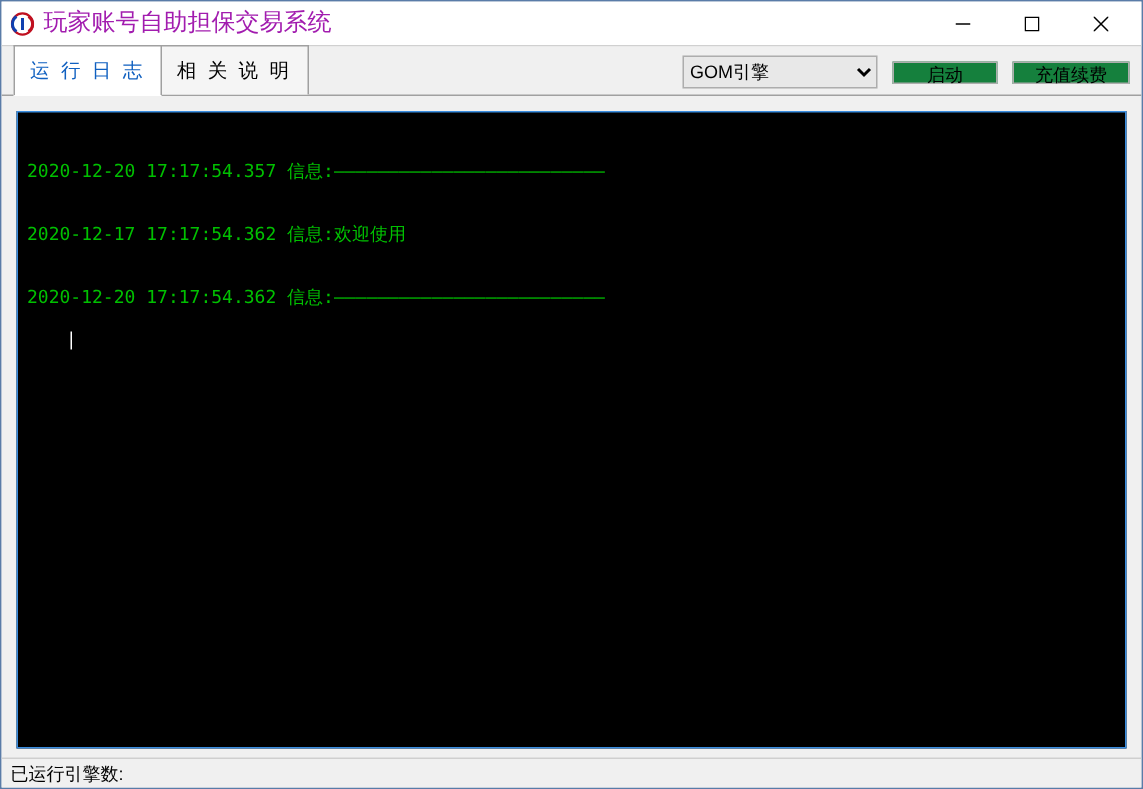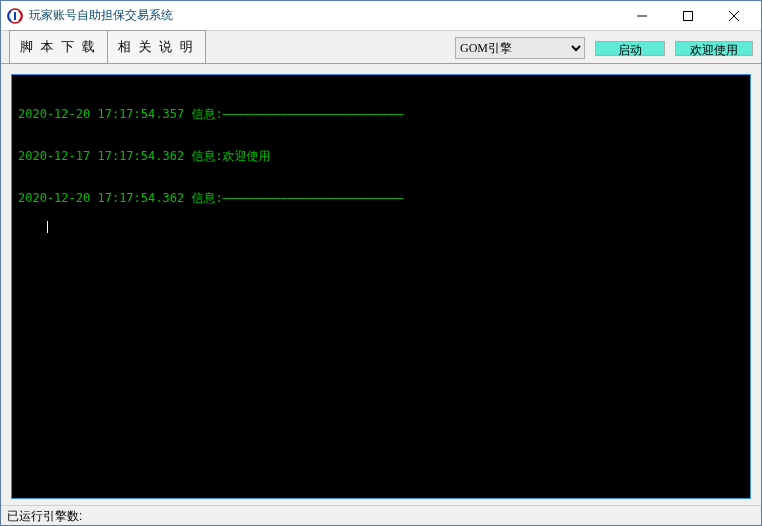--- a/index.html
+++ b/index.html
@@ -19,22 +19,22 @@
     align-items: center;
     padding: 0 4px 0 6px;
     border-bottom: 1px solid #d0d0d0;
   }
   .titlebar .app-icon {
     width: 16px; height: 16px;
     margin-right: 6px;
   }
   .titlebar .title {
     flex: 1;
-    font-size: 12px;
-    color: #0c4a6e;
+    font-size: 16px;
+    color: #a21caf;
   }
   .win-controls { display: flex; }
   .win-btn {
     width: 46px; height: 30px;
     display: flex; align-items: center; justify-content: center;
     color: #333;
     background: transparent;
     cursor: pointer;
   }
   .win-btn svg { pointer-events: none; }
@@ -74,27 +74,26 @@
     align-items: center;
     gap: 10px;
     padding-bottom: 4px;
   }
   select.engine {
     width: 130px;
     height: 22px;
     font-size: 12px;
     background: #e8e8e8;
     border: 1px solid #adadad;
-    font-family: Liberation Serif, serif;
   }
   .btn {
     height: 15px;
     min-width: 70px;
     padding: 0 14px;
-    background: #5eead4;
+    background: #15803d;
     border: 1px solid #adadad;
     font-size: 12px;
     cursor: pointer;
   }
 
   .content-wrap {
     padding: 10px 10px 6px 10px;
     background: #f0f0f0;
     height: 442px;
     border-top: 1px solid #a0a0a0;
@@ -158,29 +157,29 @@
     <div class="win-btn close">
       <svg width="10" height="10" viewBox="0 0 10 10">
           <path d="M0 0 L10 10 M10 0 L0 10" stroke="#000" stroke-width="1"></path>
         </svg>
     </div>
   </div>
 </div>
 
 <div class="toolbar">
   <div class="tabs">
-    <div class="tab">脚 本 下 载</div>
+    <div class="tab active">运 行 日 志</div>
     <div class="tab">相 关 说 明</div>
   </div>
   <div class="toolbar-right">
     <select class="engine">
       <option>GOM引擎</option>
     </select>
     <button class="btn">启动</button>
-    <button class="btn">欢迎使用</button>
+    <button class="btn">充值续费</button>
   </div>
 </div>
 
 <div class="content-wrap">
   <div class="console">
     <span class="line">2020-12-20 17:17:54.357 信息:—————————————————————————</span>
     <span class="line">2020-12-17 17:17:54.362 信息:欢迎使用</span>
     <span class="line">2020-12-20 17:17:54.362 信息:—————————————————————————</span>
     <span class="cursor"></span>
   </div>

